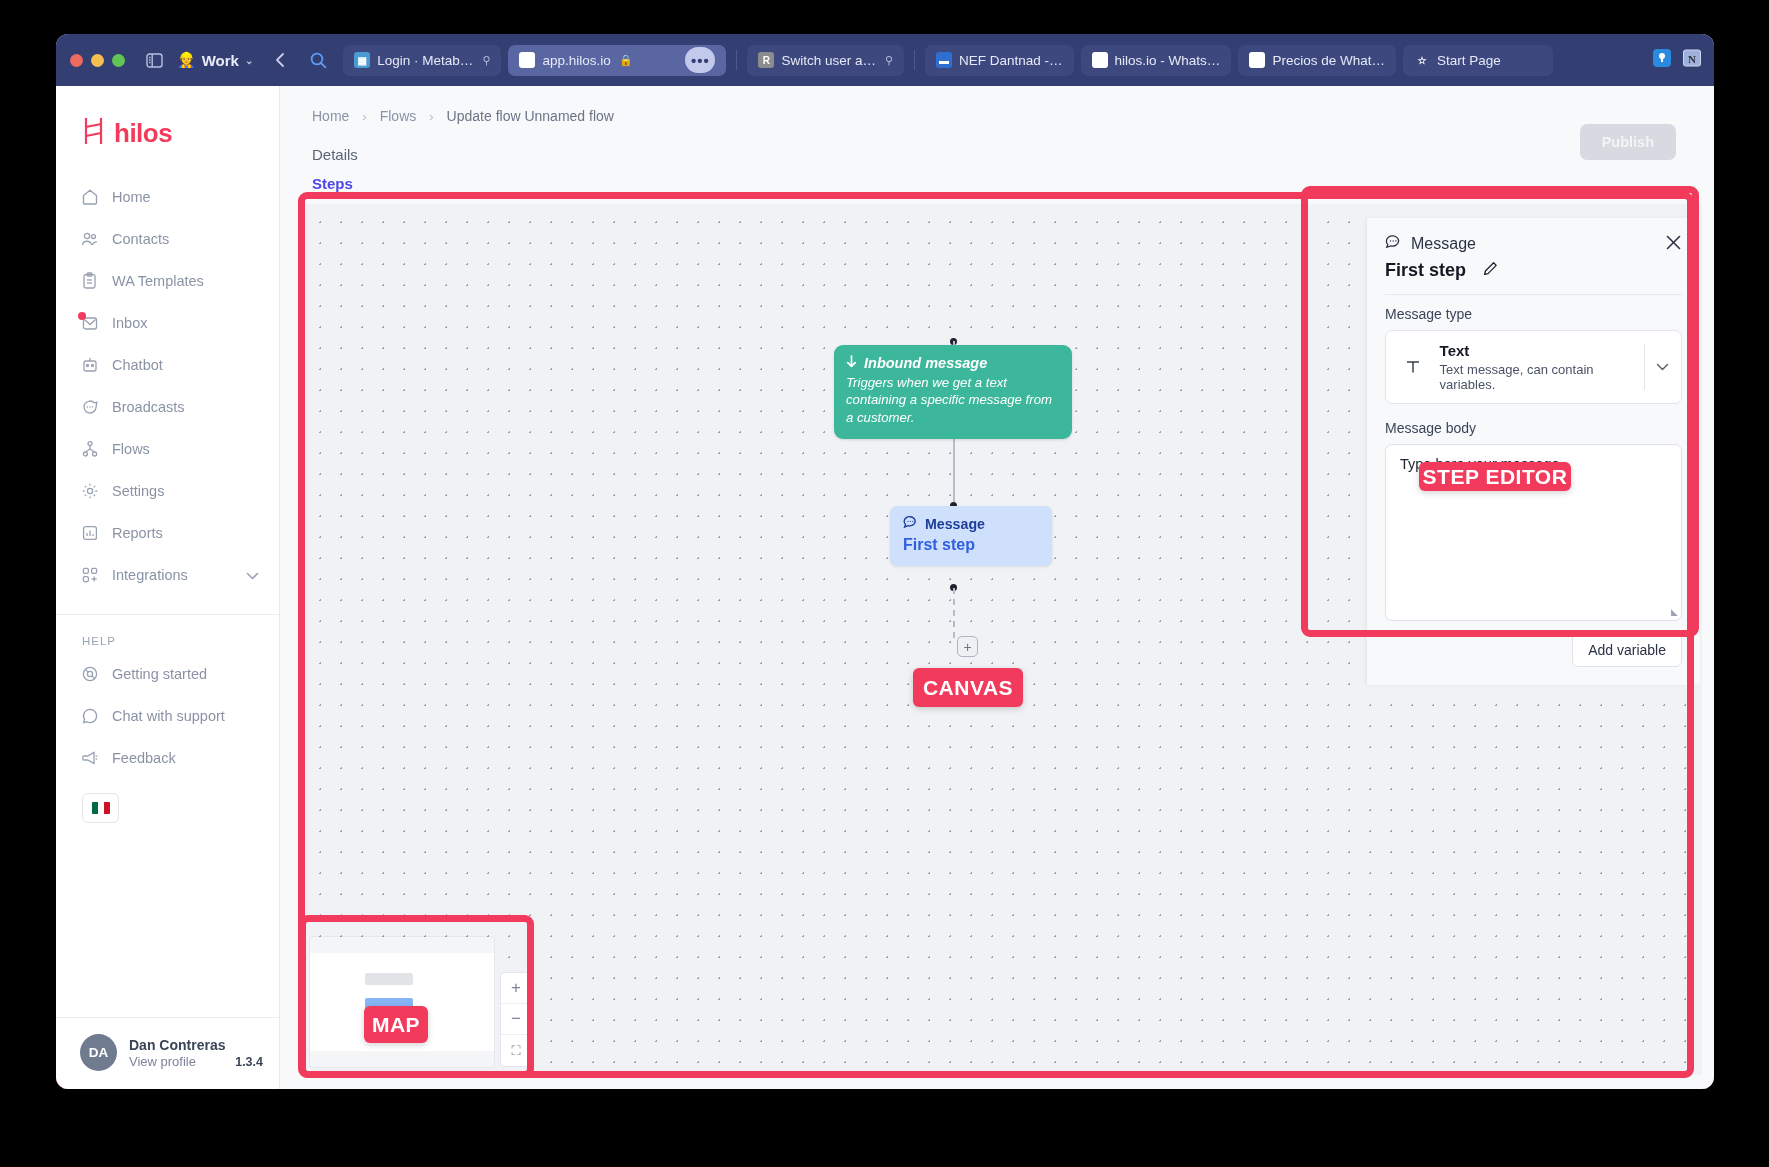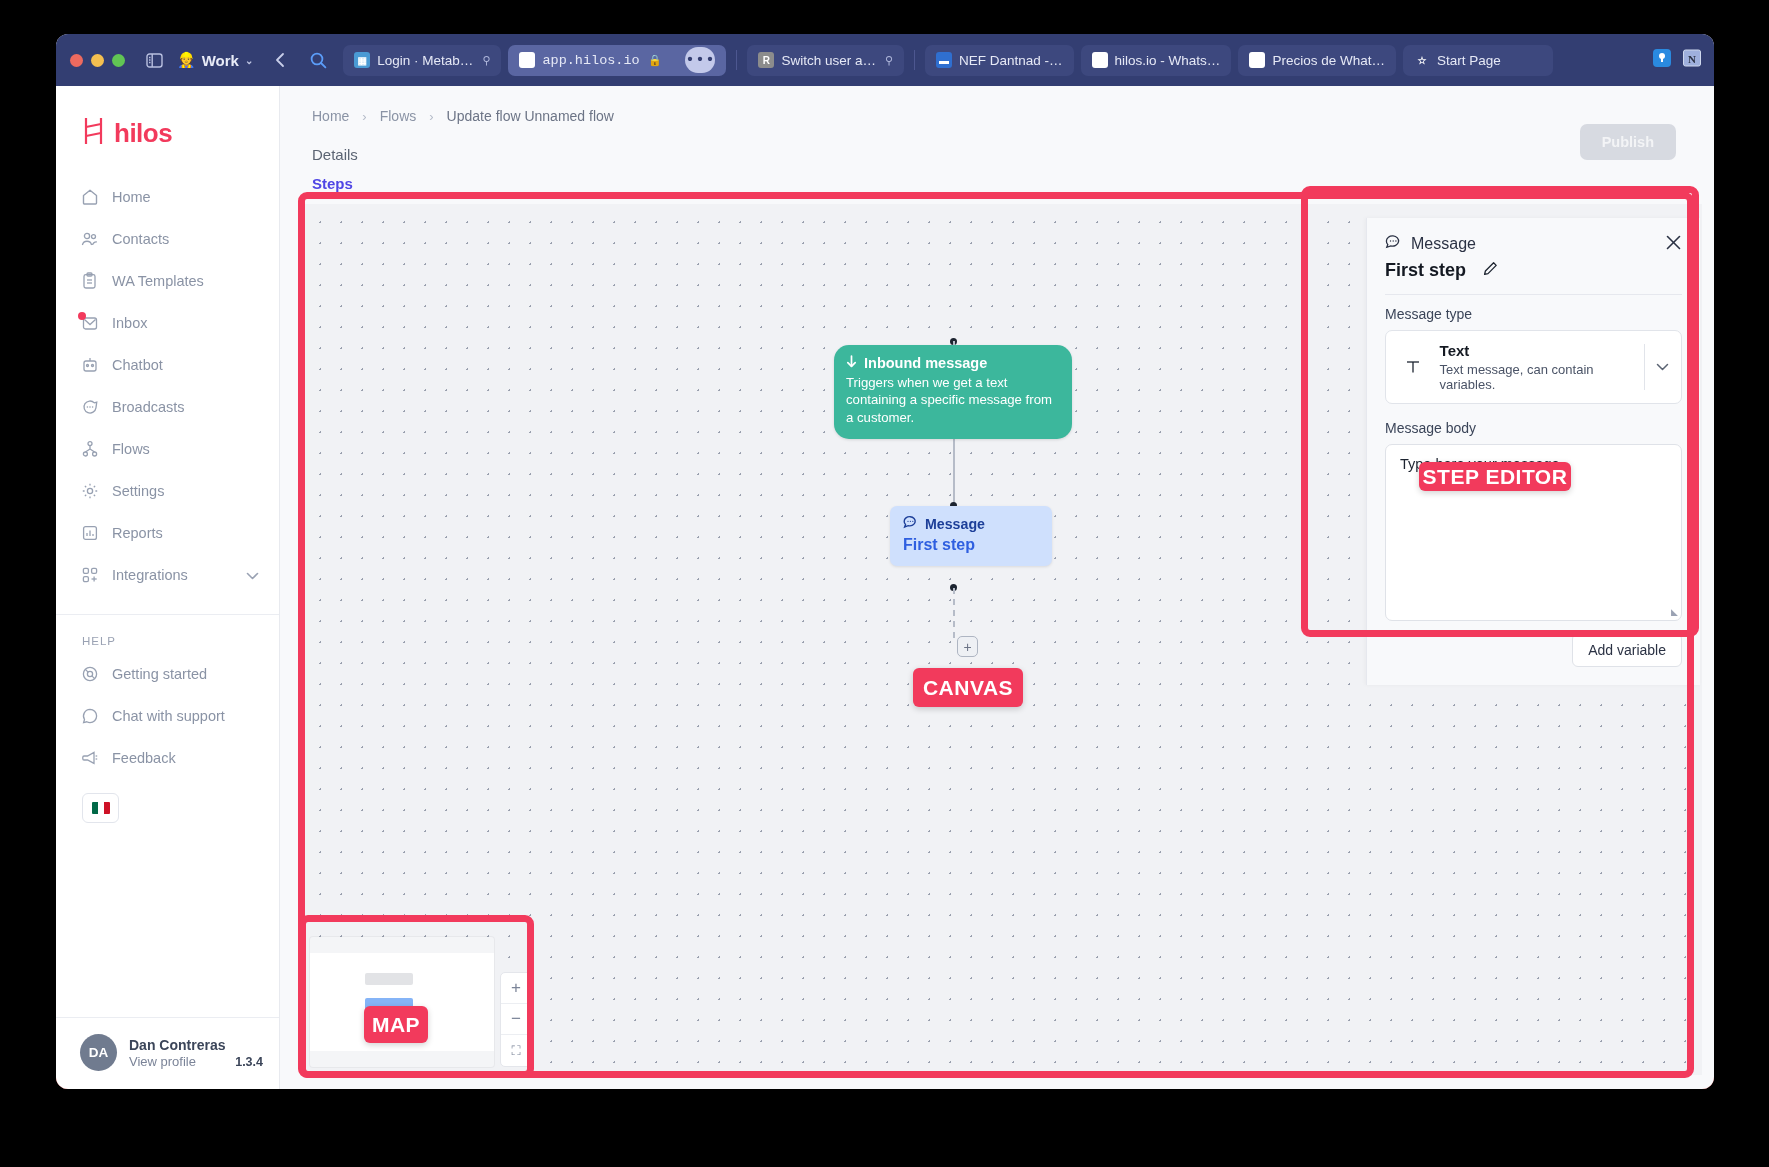--- a/index.html
+++ b/index.html
@@ -195,23 +195,24 @@
     background-size: 21px 21px;
     background-position: 8px 8px;
     overflow: hidden;
   }
 
   
   #node-trigger {
     position: absolute; left: 532px; top: 141px;
     width: 238px;
     background: #3cb79c; color: #fff;
-    border-radius: 15px;
+    border-radius: 9px;
     padding: 10px 12px 13px 12px;
     box-shadow: 0 1px 3px rgba(0,0,0,.12);
+    font-style: italic;
   }
   #node-trigger .ttl { display: flex; align-items: center; gap: 7px; font-size: 14.5px; font-weight: bold; margin-bottom: 3px; }
   #node-trigger .desc { font-size: 13.2px; line-height: 1.32; }
 
   #node-message {
     position: absolute; left: 588px; top: 302px;
     width: 162px;
     background: #cfe0fd;
     border-radius: 7px;
     padding: 9px 13px 12px 13px;
@@ -378,21 +379,21 @@
         </svg>
     </div>
 
     <div class="tabs-area">
       <div class="tab">
         <span class="favicon fav-metab">▦</span>
         <span>Login · Metab…</span>
         <span class="pin">⚲</span>
       </div>
 
-      <div class="tab active" style="min-width:218px;font-family:Liberation Mono, monospace;">
+      <div class="tab active" style="min-width:218px;">
         <span class="favicon fav-x">✕</span>
         <span>app.hilos.io</span>
         <span class="lock">🔒</span>
         <span style="flex:1"></span>
         <span id="overflow-chip">•••</span>
       </div>
 
       <div class="divider-v"></div>
 
       <div class="tab">

